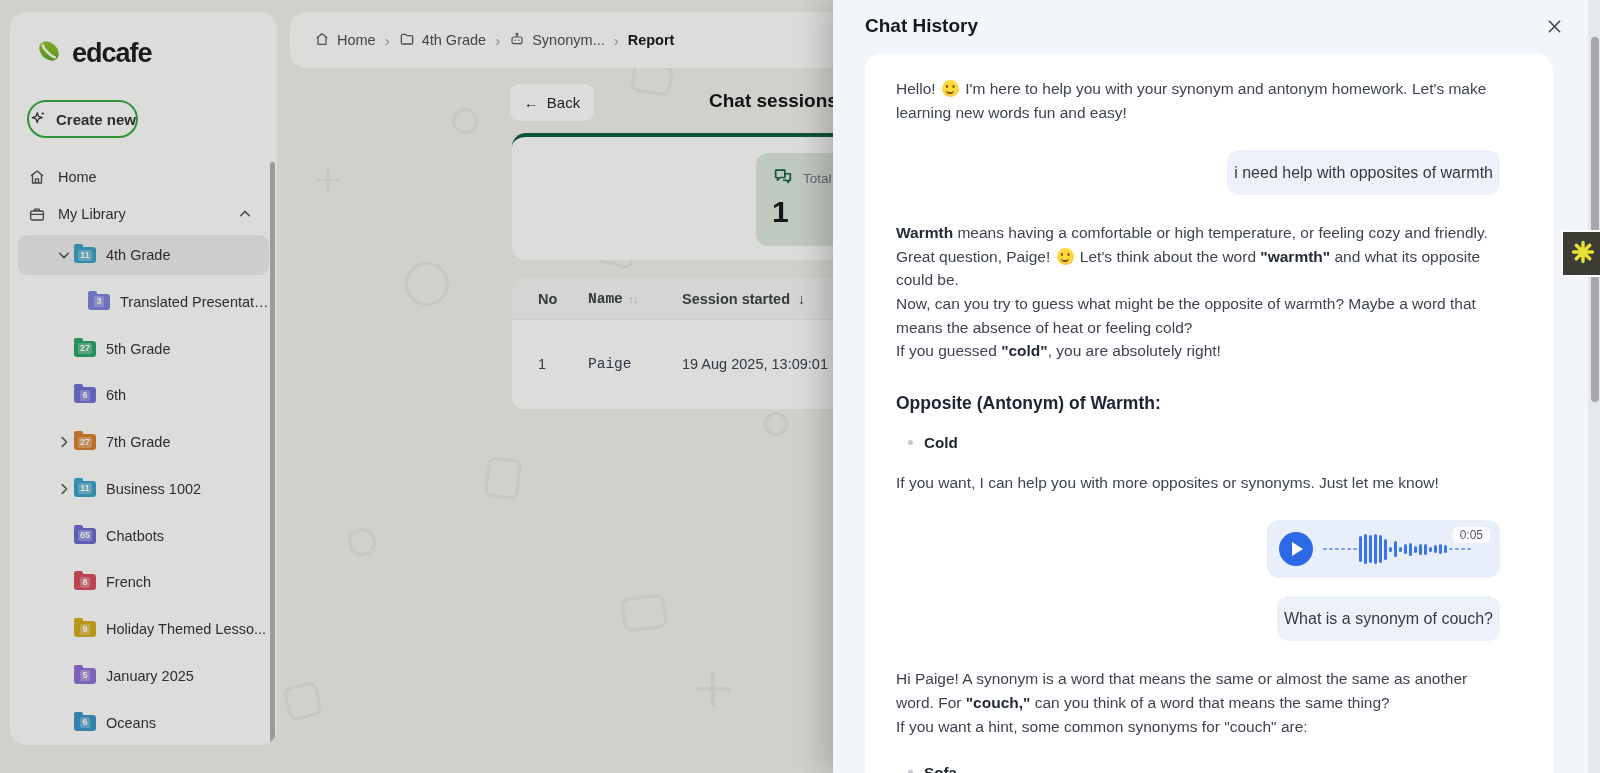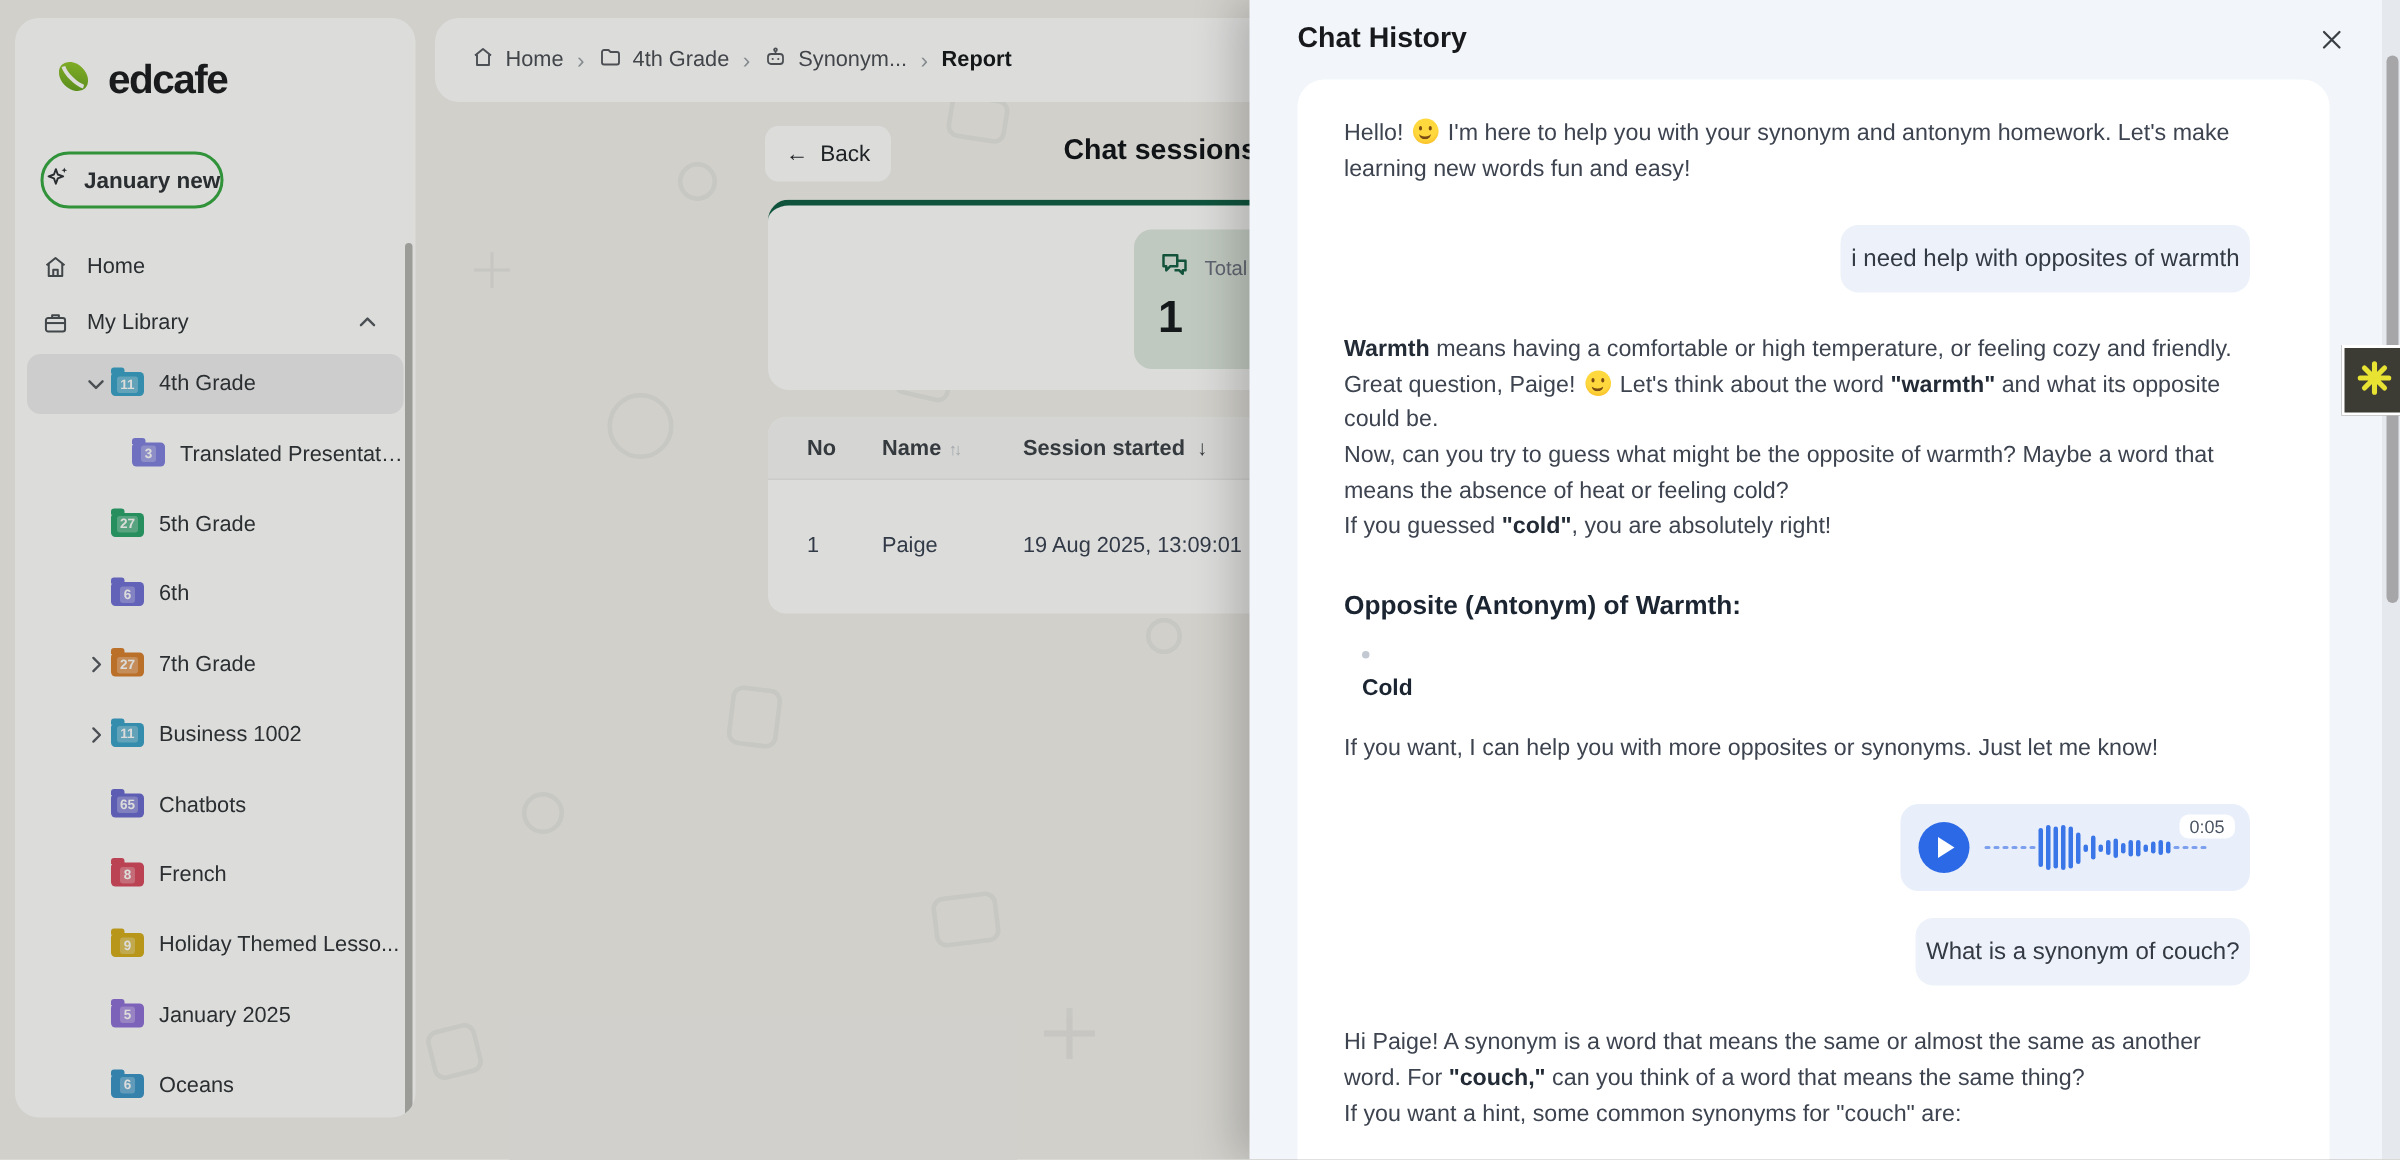--- a/index.html
+++ b/index.html
@@ -64,41 +64,41 @@
                background:#dfe9e0; border-radius:12px; padding:13px 16px; }
   .stat-head { display:flex; align-items:center; gap:9px; font-size:13.5px; color:#6b7280; }
   .stat-value { font-size:30px; font-weight:700; color:#15191d; margin-top:4px; }
   .table-card { position:absolute; left:512px; top:278px; width:620px; height:131px; background:#fff;
                 border-radius:12px; z-index:1; overflow:hidden; }
   .t-head { display:flex; align-items:center; height:42px; background:#f7f7f6;
             border-bottom:1px solid #ebebea; font-size:14.5px; font-weight:700; color:#3b4147;
             padding-left:26px; }
   .t-row { display:flex; align-items:center; height:88px; font-size:14.5px; color:#374151;
            padding-left:26px; cursor:pointer; }
-  .c-no { width:50px; } .c-name { width:94px; } .c-date { flex:1; }
+  .c-no { width:50px; } .c-name { width:94px;font-family:Liberation Mono, monospace; } .c-date { flex:1; }
   .sort-pair { font-size:11px; color:#bcc2c9; letter-spacing:-2px; margin-left:5px; }
   .sort-down { font-size:14px; color:#3b4147; margin-left:8px; }
   .dim { position:absolute; inset:0; background:rgba(18,18,14,.15); z-index:5; }
 
   
   .panel { position:absolute; left:833px; top:0; width:767px; height:773px; background:#f2f5f9;
            z-index:10; box-shadow:-10px 0 28px rgba(0,0,0,.20); }
   .panel-head { display:flex; align-items:center; height:52px; padding:0 32px; }
   .panel-title { font-size:19px; font-weight:700; color:#17191c; }
   .panel-close { margin-left:auto; background:none; border:none; cursor:pointer; width:28px;
                  height:28px; display:flex; align-items:center; justify-content:center; }
   .chat-card { position:absolute; left:32px; top:53px; width:688px; height:720px; background:#fff;
                border-radius:18px 18px 0 0; padding:24px 53px 0 31px; overflow:hidden; }
   .msg-a { font-size:15.5px; line-height:23.6px; color:#3d4450; margin-bottom:26px; }
   .msg-a b { color:#232b36; }
   .row-user { display:flex; justify-content:flex-end; margin-bottom:26px; }
   .bubble { background:#edf2fa; border-radius:12px; padding:11px 7px; font-size:16px;
             color:#333a44; max-width:430px; line-height:23px; }
   .msg-heading { font-size:17.5px; font-weight:700; color:#1b2431; margin:30px 0 0 0; }
-  .bullet-row { display:flex; gap:11px; margin:20px 0 20px 12px;flex-direction:column; }
+  .bullet-row { display:flex; align-items:center; gap:11px; margin:20px 0 20px 12px; }
   .bullet-dot { width:5px; height:5px; border-radius:50%; background:#c2c9d2; flex:none; }
   .bullet-text { font-size:15.2px; font-weight:700; color:#1b2431; }
   .row-audio { display:flex; justify-content:flex-end; margin-bottom:18px; }
   .audio-bubble { position:relative; width:233px; height:58px; background:#e8effb; border-radius:12px;
                   display:flex; align-items:center; padding:0 12px; gap:10px; }
   .play-btn { width:34px; height:34px; border-radius:50%; background:#2c69e6; border:none; flex:none;
               display:flex; align-items:center; justify-content:center; cursor:pointer; }
   .play-tri { width:0; height:0; border-left:11px solid #fff; border-top:7px solid transparent;
               border-bottom:7px solid transparent; margin-left:3px; }
   .wave { flex:1; display:flex; align-items:center; gap:2px; }
@@ -158,21 +158,21 @@
     <span class="logo-text">edcafe</span>
   </div>
 
   <button class="create-btn">
     <span>
       <svg width="18" height="18" viewBox="0 0 24 24" fill="none">
         <path d="M11 5l1.7 4.8L17.5 11.5l-4.8 1.7L11 18l-1.7-4.8L4.5 11.5l4.8-1.7z" stroke="#2e3338" stroke-width="1.7" stroke-linejoin="round"></path>
         <path d="M18.5 3.5l.7 1.8 1.8.7-1.8.7-.7 1.8-.7-1.8-1.8-.7 1.8-.7z" fill="#2e3338"></path>
       </svg>
     </span>
-    <span>January new</span>
+    <span>Create new</span>
   </button>
 
   <nav class="nav">
     <div class="nav-row">
       <span class="ic">
         <svg width="18" height="18" viewBox="0 0 24 24" fill="none" stroke="#4b5055" stroke-width="1.8" stroke-linejoin="round">
           <path d="M4 10.5L12 4l8 6.5"></path>
             <path d="M6 9.3V20h12V9.3"></path>
             <path d="M10 20v-5.5h4V20"></path>
         </svg>

